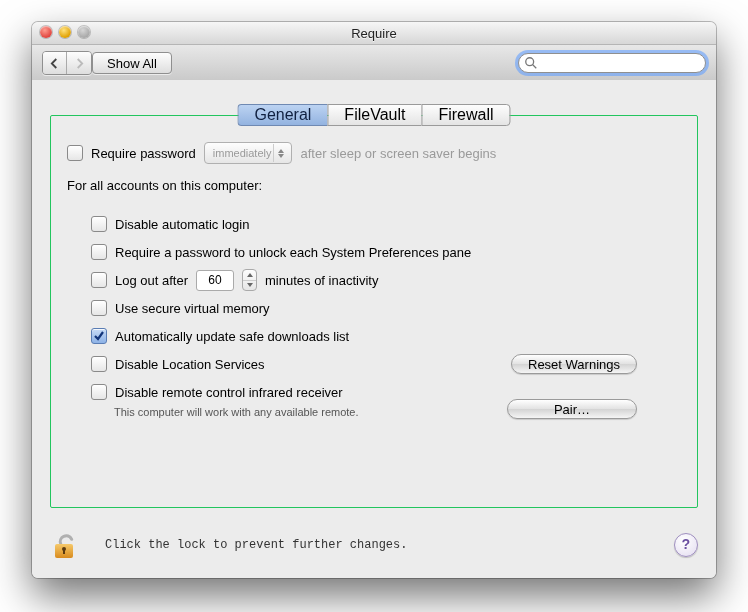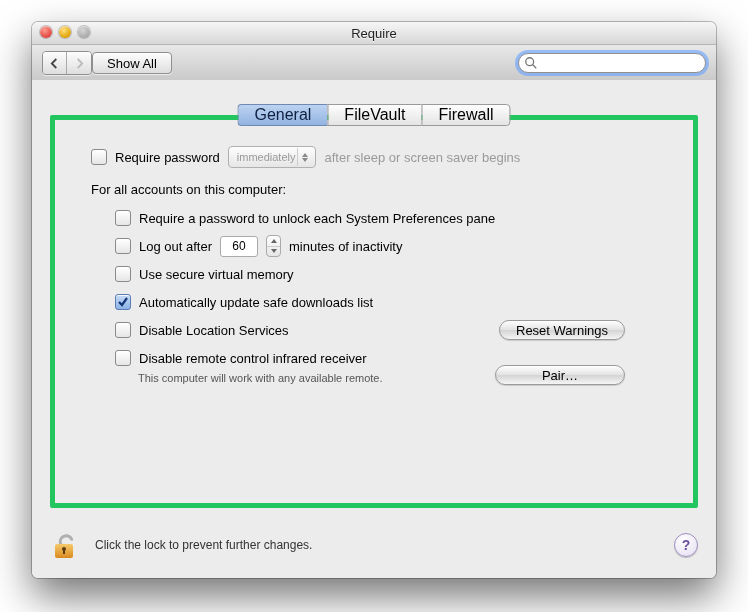--- a/index.html
+++ b/index.html
@@ -141,36 +141,36 @@
   .tabbar .tab.active {
     background: linear-gradient(to bottom, #bcd3f2, #93b3e0);
     color: #102040;
     border-color: #6f89b2;
   }
   .groupbox {
     position: absolute;
     left: 18px; right: 18px;
     top: 35px;
     bottom: 70px;
-    border: 5px solid #22c55e;
+    border: 1px solid #22c55e;
     border-radius: 2px;
     background: #ececec;
-    padding: 26px 28px 20px 36px;
+    padding: 26px 28px 20px 16px;
     box-sizing: border-box;
   }
   .row {
     display: flex;
     align-items: center;
     gap: 8px;
     margin-bottom: 6px;
     min-height: 22px;
   }
   .subhead {
     margin-top: 14px;
-    margin-bottom: 10px;
+    margin-bottom: 20px;
     color: #000;
   }
   .indent { padding-left: 24px; }
   .cbx {
     width: 14px; height: 14px;
     border: 1px solid #8a8a8a;
     border-radius: 3px;
     background: linear-gradient(to bottom, #fff, #e6e6e6);
     box-shadow: inset 0 1px 0 rgba(255,255,255,0.8);
     flex: none;
@@ -242,36 +242,36 @@
     border: 1px solid #9a9a9a;
     border-radius: 11px;
     background: linear-gradient(to bottom, #ffffff, #e3e3e3 48%, #d4d4d4 52%, #f5f5f5);
     font-size: 13px;
     padding: 0 16px;
     box-shadow: 0 1px 1px rgba(0,0,0,0.15);
     cursor: default;
   }
   .rightbtn-col {
     position: absolute;
-    right: 40px;
+    right: 32px;
     display: flex;
   }
   .note {
     font-size: 11px;
     color: #555;
     padding-left: 23px;
     max-width: 260px;
     line-height: 1.3;
     margin-top: 2px;
   }
   
   .footer {
     position: absolute;
     left: 18px; right: 18px; bottom: 18px;
-    display: flex; align-items: center; gap: 17px;
+    display: flex; align-items: center; gap: 27px; font-family: Liberation Mono, monospace;
   }
   .lockicon {
     width: 28px; height: 30px;
     position: relative;
   }
   .foot-text { font-size: 12px; color: #333; }
   .helpbtn {
     margin-left: auto;
     width: 22px; height: 22px;
     border-radius: 50%;
@@ -344,20 +344,24 @@
                 <span class="dn"></span>
               </div>
           </div>
           <span class="lbl dim">after sleep or screen saver begins</span>
         </div>
 
         <div class="subhead">For all accounts on this computer:</div>
 
         <div class="indent">
 
+          <div class="row">
+            <div class="cbx"></div>
+            <span class="lbl">Disable automatic login</span>
+          </div>
 
           <div class="row">
             <div class="cbx"></div>
             <span class="lbl">Require a password to unlock each System Preferences pane</span>
           </div>
 
           <div class="row">
             <div class="cbx"></div>
             <span class="lbl">Log out after</span>
             <div class="numfield">60</div>

